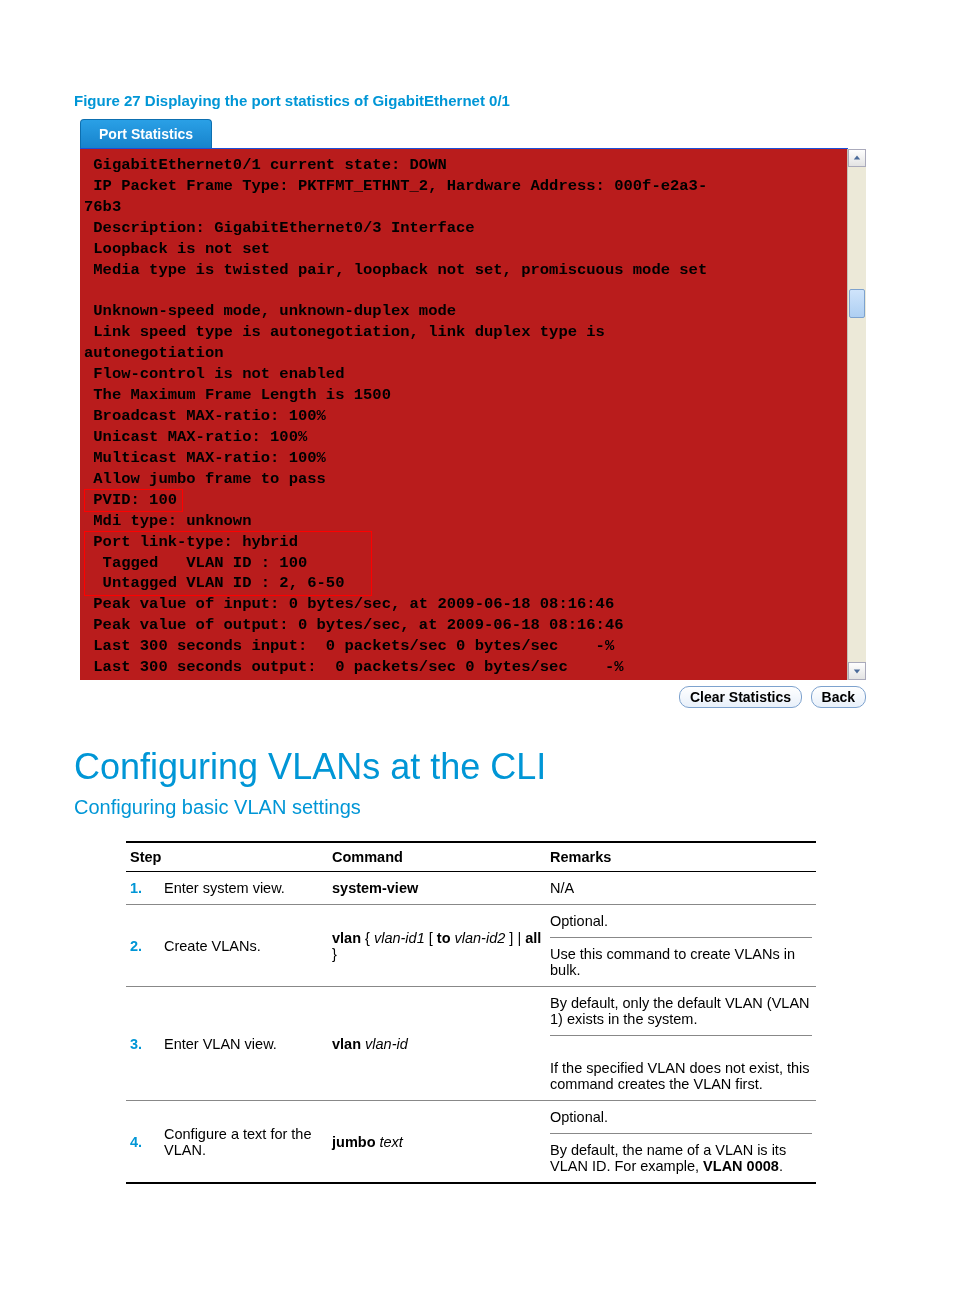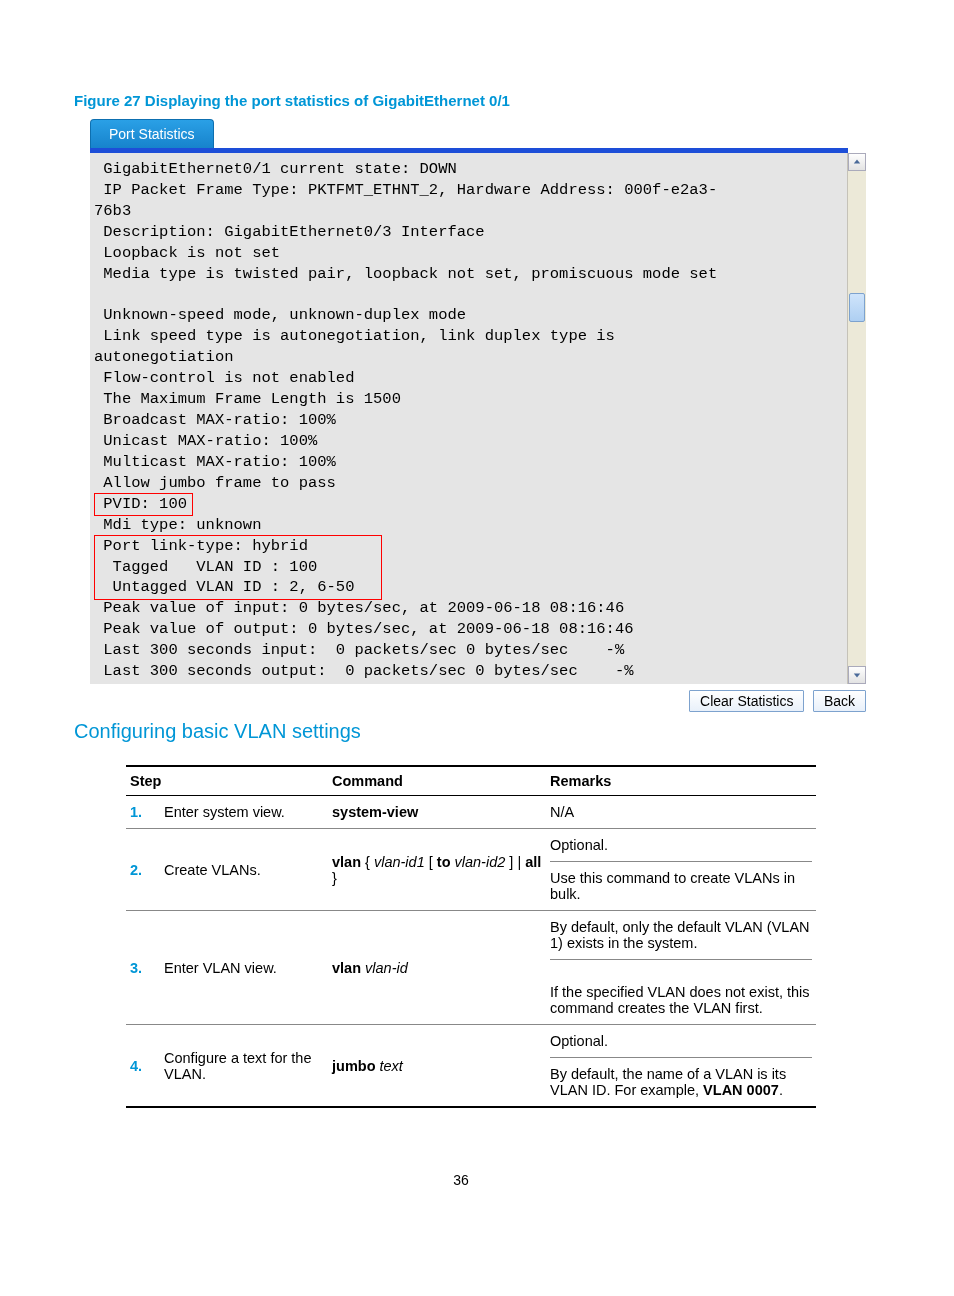--- a/index.html
+++ b/index.html
@@ -13,38 +13,39 @@
   .page {
     padding: 92px 106px 40px 74px;
   }
   .figcap {
     color: #0096d6;
     font-size: 15px;
     font-weight: bold;
     margin-bottom: 10px;
   }
   .panel-wrap {
-    margin-left: 16px;
+    margin-left: 6px;
     position: relative;
+    font-weight: bold;
   }
   .tab {
     display: inline-block;
     background: linear-gradient(#2aa0e6, #1783cc);
     color: #fff;
     padding: 6px 18px;
     font-size: 14px;
     border-top-left-radius: 4px;
     border-top-right-radius: 4px;
     border: 1px solid #0d6fb0;
     border-bottom: none;
   }
   .panel {
-    border-top: 5px solid #1d4ed8;
+    border-top: 1px solid #1d4ed8;
     position: relative;
-    background: #e5e5e5;
+    background: #b91c1c;
   }
   .terminal {
     font-family: "Courier New", monospace;
     font-size: 15.5px;
     line-height: 1.35;
     white-space: pre;
     padding: 6px 4px 0 4px;
     color: #000;
     overflow: hidden;
     height: 525px;
@@ -85,21 +86,21 @@
     border:1px solid #7da2ce;
     border-radius:2px;
   }
   .btnbar {
     margin-top:6px;
     text-align:right;
   }
   .ui-btn {
     display:inline-block;
     border:1px solid #7da2ce;
-    border-radius:1px;
+    border-radius:10px;
     padding:2px 10px;
     font-size:14px;
     background: linear-gradient(#fff,#e8f0fa);
     margin-left:4px;
     cursor:pointer;
   }
   h1.sec {
     font-weight: normal;
     color:#0096d6;
     font-size: 36px;
@@ -195,20 +196,21 @@
             </svg>
         </div>
       </div>
     </div>
     <div class="btnbar" style="margin-right:-18px;">
       <span class="ui-btn">Clear Statistics</span>
       <span class="ui-btn">Back</span>
     </div>
   </div>
 
+  <h1 class="sec">Configuring VLANs at the CLI</h1>
   <h2 class="sec">Configuring basic VLAN settings</h2>
 
   <table class="steps">
     <thead>
       <tr>
         <th colspan="2">Step</th>
         <th>Command</th>
         <th>Remarks</th>
       </tr>
     </thead>
@@ -249,21 +251,20 @@
       <tr class="last">
         <td class="numcol">4.</td>
         <td class="stepcol">Configure a text for the VLAN.</td>
         <td class="cmdcol">
           <span class="b">jumbo</span>
           <span class="i">text</span>
         </td>
         <td>
           <div style="border-bottom:1px solid #888; padding-bottom:8px; margin-bottom:8px;">Optional.</div>
           <div>
-            <span>By default, the name of a VLAN is its VLAN ID. For example, </span><span class="b">VLAN 0007</span><span>.</span>
+            <span>By default, the name of a VLAN is its VLAN ID. For example, </span><span class="b">VLAN 0008</span><span>.</span>
           </div>
         </td>
       </tr>
     </tbody>
   </table>
 
-  <div class="pagenum">36</div>
 </div>
 
 </body></html>

